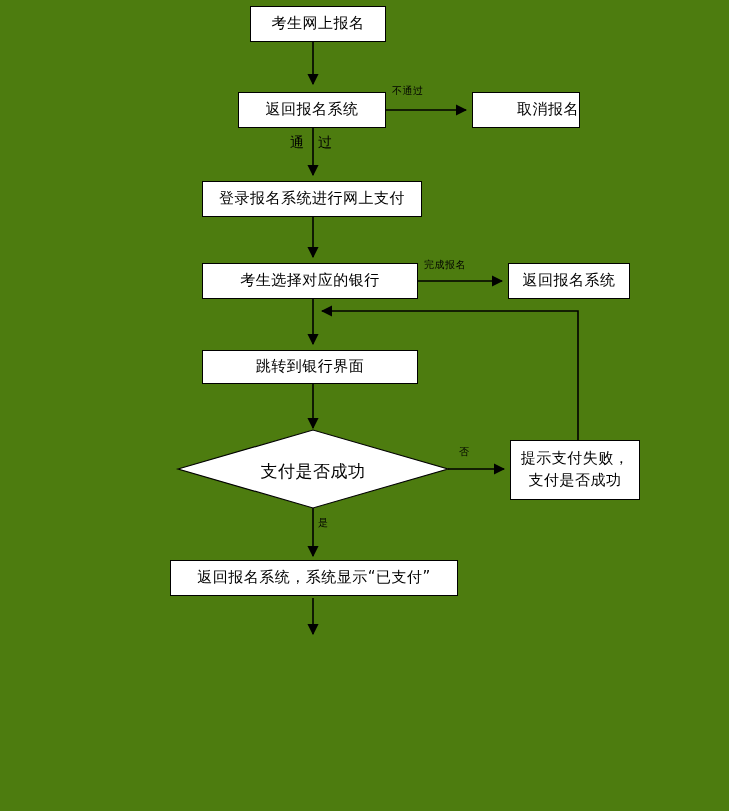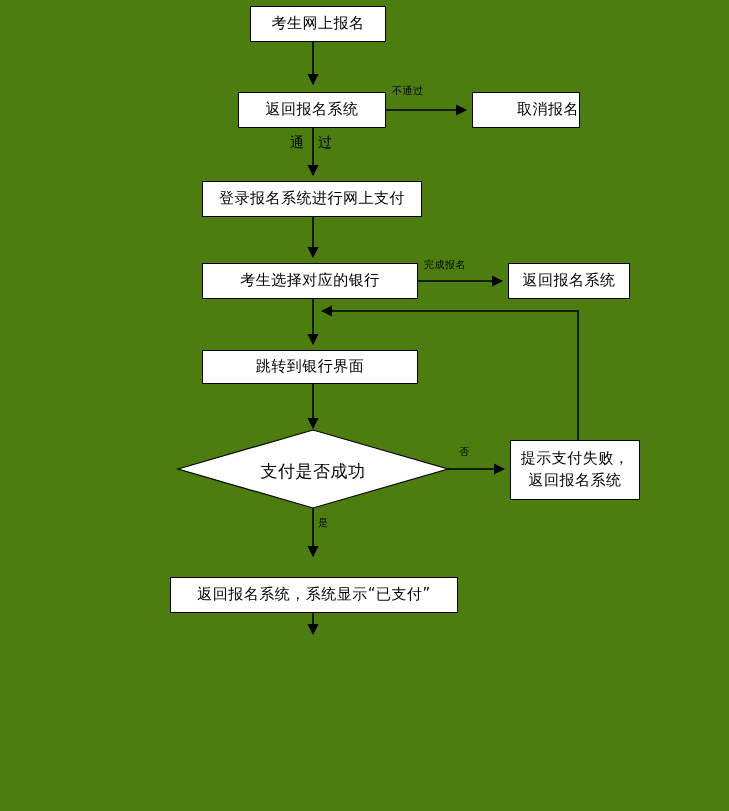--- a/index.html
+++ b/index.html
@@ -137,23 +137,23 @@
 
   <div class="node" style="left:202px; top:181px; width:220px; height:36px;">登录报名系统进行网上支付</div>
 
   <div class="node" style="left:202px; top:350px; width:216px; height:34px;">跳转到银行界面</div>
 
   <div class="node" style="left:508px; top:263px; width:122px; height:36px;">返回报名系统</div>
 
   <div class="diamond-text" style="left:228px; top:460px; width:170px;">支付是否成功</div>
 
   <div class="node two-line" style="left:510px; top:440px; width:130px; height:60px;">提示支付失败，
-返回报名系统</div>
+支付是否成功</div>
 
-  <div class="node" style="left:170px; top:577px; width:288px; height:36px;">返回报名系统，系统显示“已支付”</div>
+  <div class="node" style="left:170px; top:560px; width:288px; height:36px;">返回报名系统，系统显示“已支付”</div>
 
 
   <div class="edge-label" style="left:392px; top:84px;">不通过</div>
 
   <div class="split-label" style="left:290px; top:134px;">通</div>
 
   <div class="split-label" style="left:318px; top:134px;">过</div>
 
   <div class="edge-label" style="left:424px; top:258px;">完成报名</div>
 

